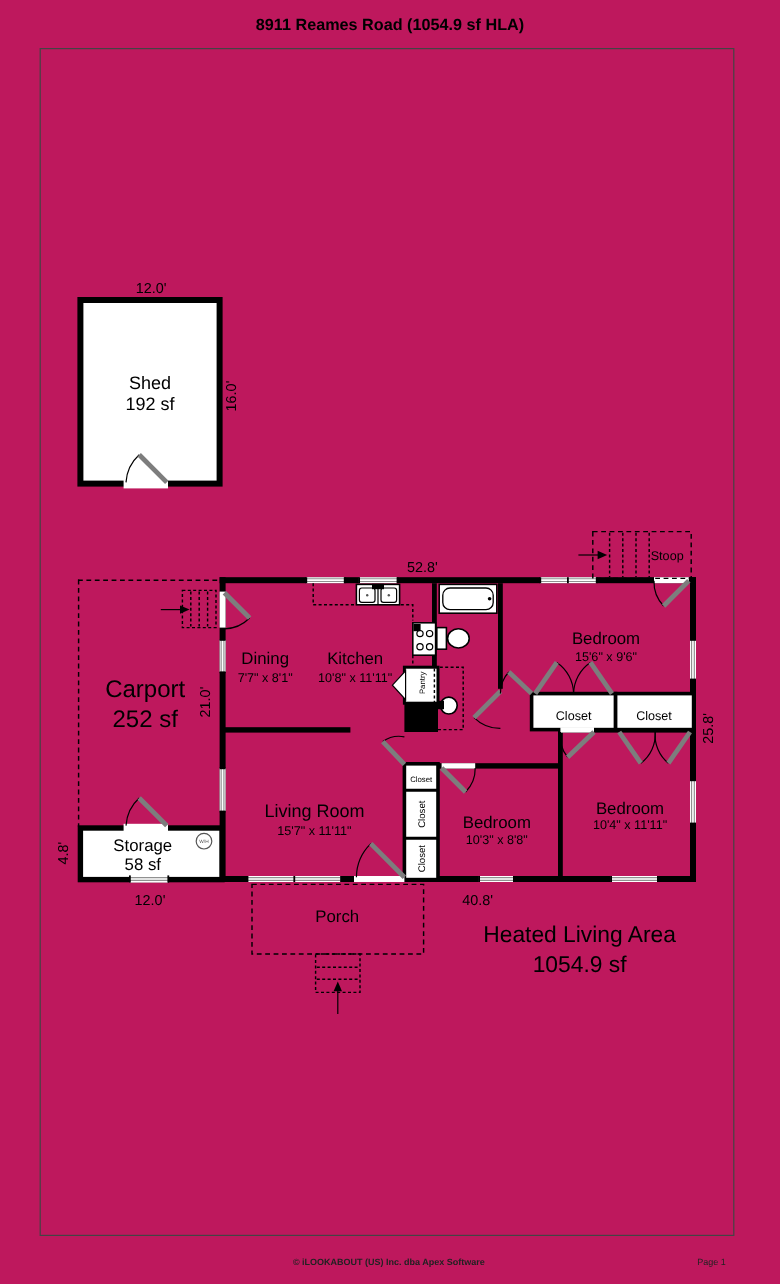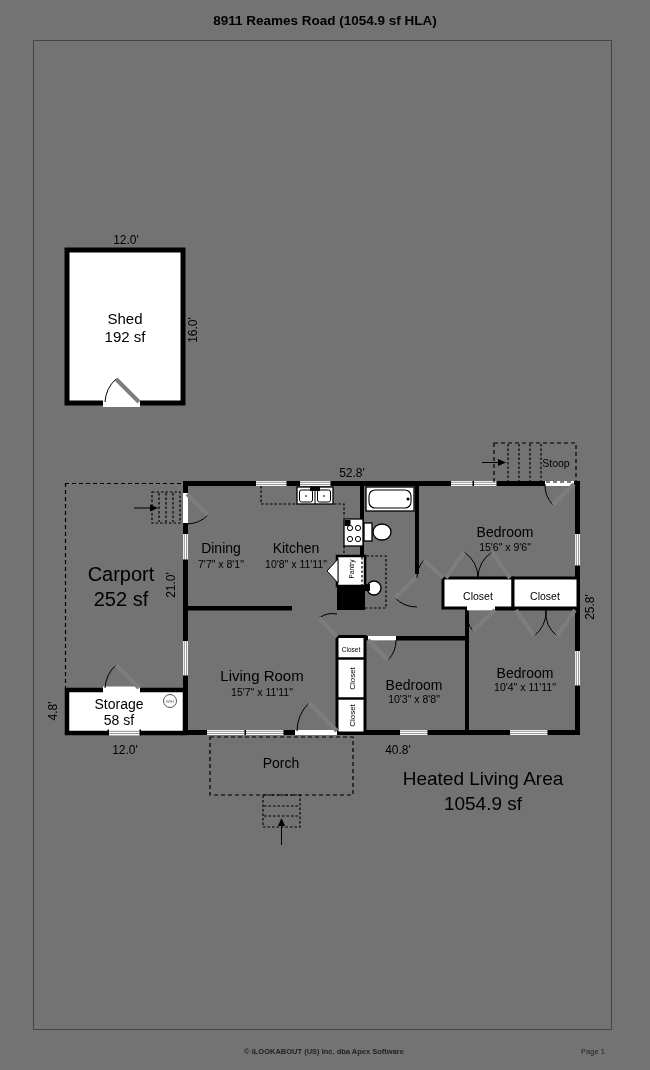--- a/index.html
+++ b/index.html
@@ -1,16 +1,16 @@
 <!DOCTYPE html>
 <html><head>
 <meta charset="utf-8">
 <style>
   html,body{margin:0;padding:0;background:#fff;}
-  .page{width:650px;height:1070px;position:relative;background:#737373;font-family:"Liberation Sans",sans-serif;}
+  .page{width:650px;height:1070px;position:relative;background:#be185d;font-family:"Liberation Sans",sans-serif;}
   svg{position:absolute;left:0;top:0;}
   text{fill:#000;font-family:"Liberation Sans",sans-serif;}
   .t-title{font-size:13.5px;font-weight:bold;}
   .t-room{font-size:14px;}
   .t-rdim{font-size:10.5px;}
   .t-dim{font-size:12px;}
   .t-big{font-size:20px;}
   .t-hla{font-size:19px;}
   .t-lab{font-size:10.5px;}
   .t-tiny{font-size:6.5px;}

